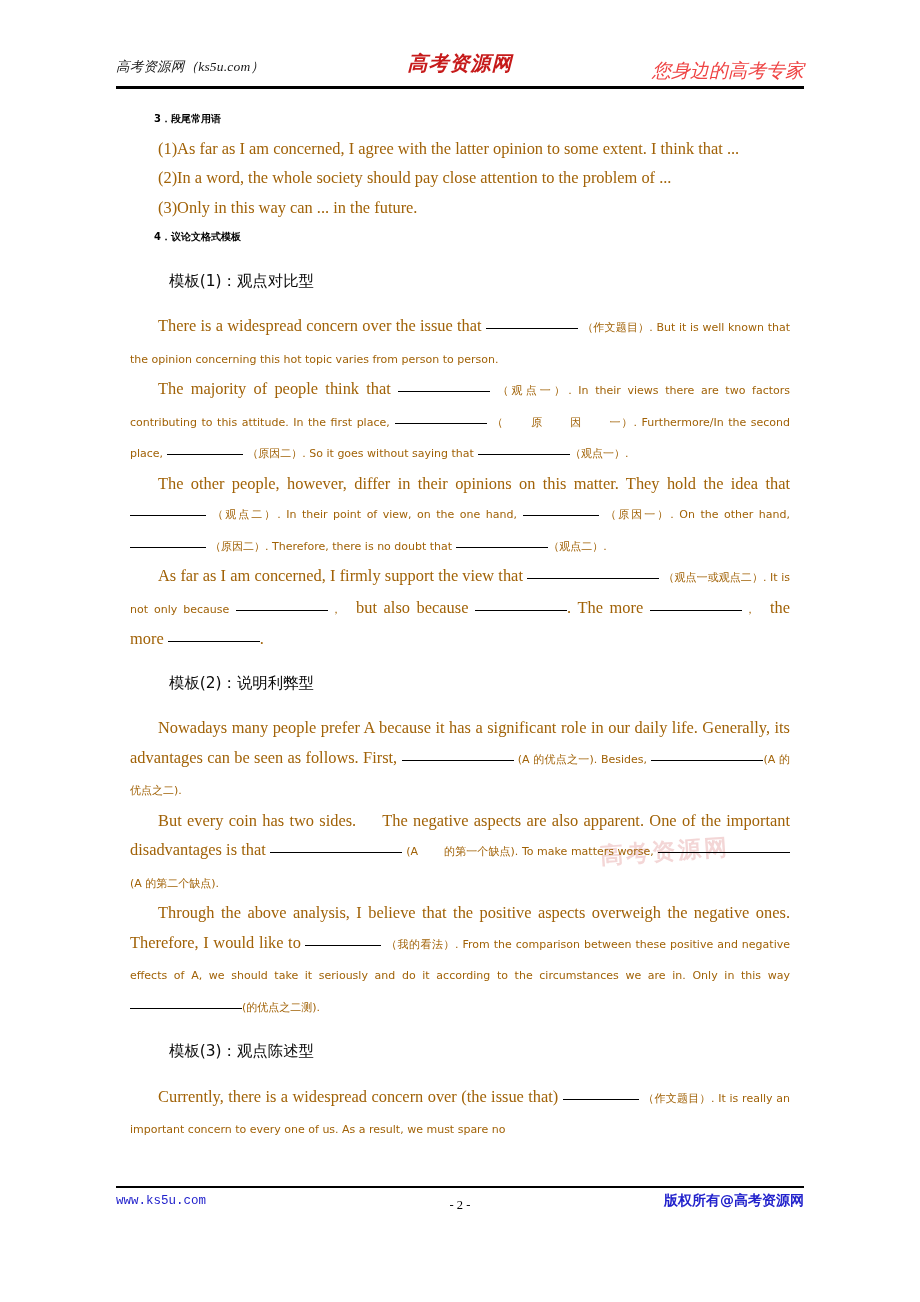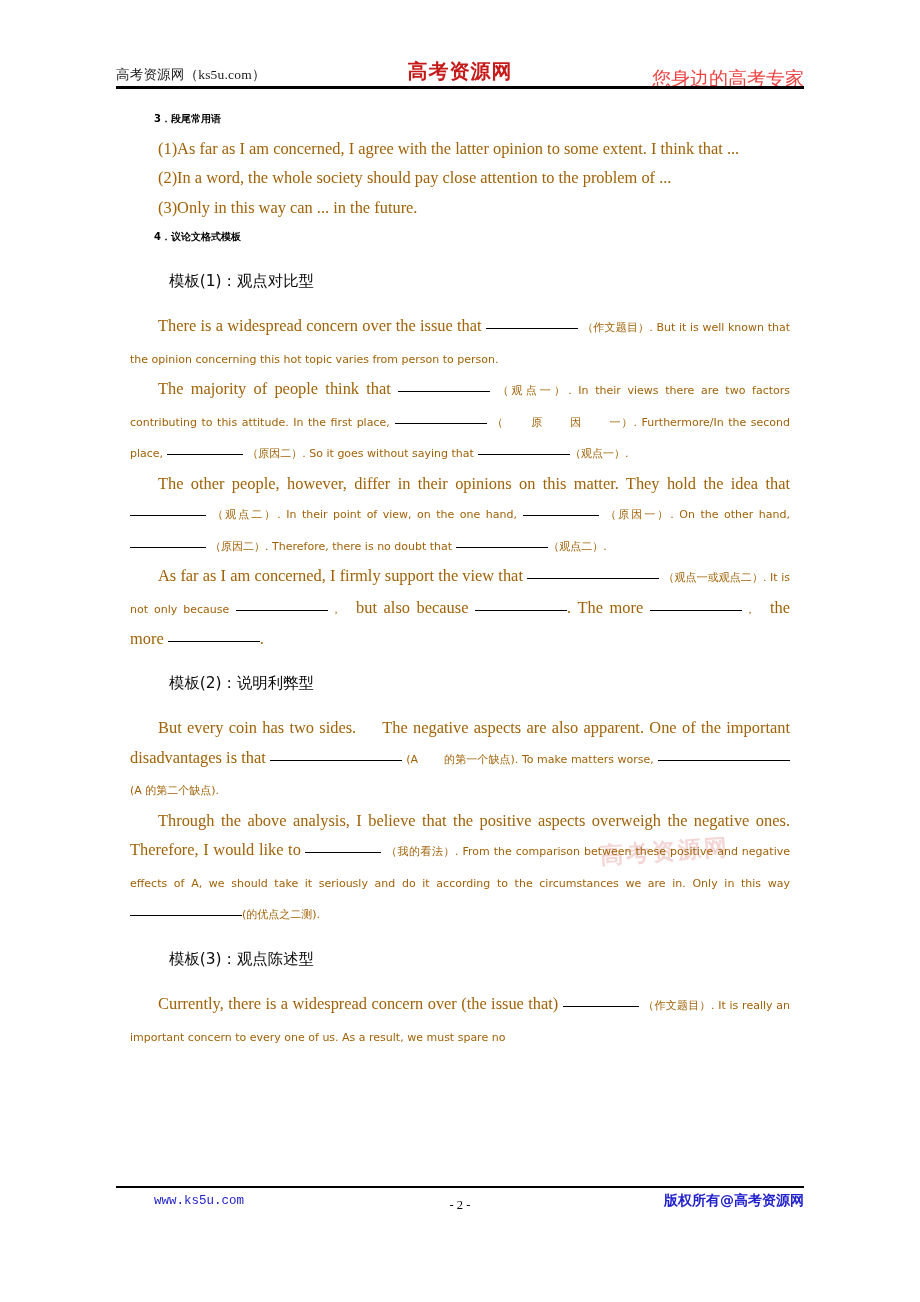--- a/index.html
+++ b/index.html
@@ -19,23 +19,24 @@
     position: absolute;
     left: 0; top: 0;
     width: 920px;
     height: 1302px;
   }
 
   
   .header {
     position: absolute;
     left: 116px;
-    top: 60px;
+    top: 52px;
     width: 688px;
     height: 38px;
+    font-style: italic;
   }
   .hdr-left {
     position: absolute;
     left: 0;
     top: 6px;
     font-family: "Liberation Serif", "DejaVu Serif", serif;
     font-size: 13.5px;
     color: #1a1a1a;
     letter-spacing: 0.2px;
     white-space: nowrap;
@@ -85,21 +86,20 @@
     width: 688px;
     height: 26px;
   }
   .ftr-left {
     position: absolute;
     left: 0; top: 2px;
     font-family: "Liberation Mono", "DejaVu Sans Mono", monospace;
     font-size: 12.5px;
     color: #2222cc;
     white-space: nowrap;
-    margin-left: 38px;
   }
   .ftr-center {
     position: absolute;
     left: 50%;
     top: 6px;
     transform: translateX(-50%);
     font-size: 12.5px;
     color: #000;
     white-space: nowrap;
   }
@@ -243,20 +243,26 @@
       <span class="blank b-xxl"></span>
       <span class="zh">（观点</span><span class="zh">一或观点二）. It is not only because</span>
       <span class="blank b-l"></span><span class="zh">，</span><span class="sp"></span><span>but also because</span>
       <span class="blank b-l"></span><span>. The more</span>
       <span class="blank b-l"></span><span class="zh">，</span><span class="sp"></span><span>the more</span>
       <span class="blank b-l"></span><span>.</span>
     </p>
 
     <p class="cn">模板(2)：说明利弊型</p>
 
+    <p class="ln ind">
+      <span>Nowadays many people prefer A because it has a significant role in our daily life. Generally, its advantages can be seen as follows. First,</span>
+      <span class="blank b-xl"></span>
+      <span class="zh">(A 的优点之一). Besides,</span>
+      <span class="blank b-xl"></span><span class="zh">(A 的优点之二).</span>
+    </p>
 
     <p class="ln ind">
       <span>But every coin has two sides.</span><span class="jgap"></span><span>The negative aspects are also apparent. One of the important disadvantages is that</span>
       <span class="blank b-xxl"></span>
       <span class="zh">(A</span><span class="jgap"></span><span class="zh">的第一个缺点</span><span class="zh">). To make matters worse,</span>
       <span class="blank b-xxl"></span><span class="zh">(A 的第二个缺点).</span>
     </p>
 
     <p class="ln ind">
       <span>Through the above analysis, I believe that the positive aspects overweigh the negative ones. Therefore, I would like to</span>

